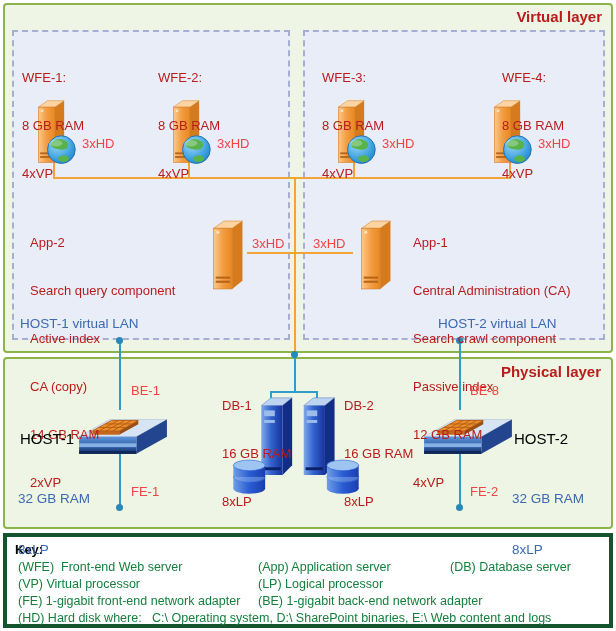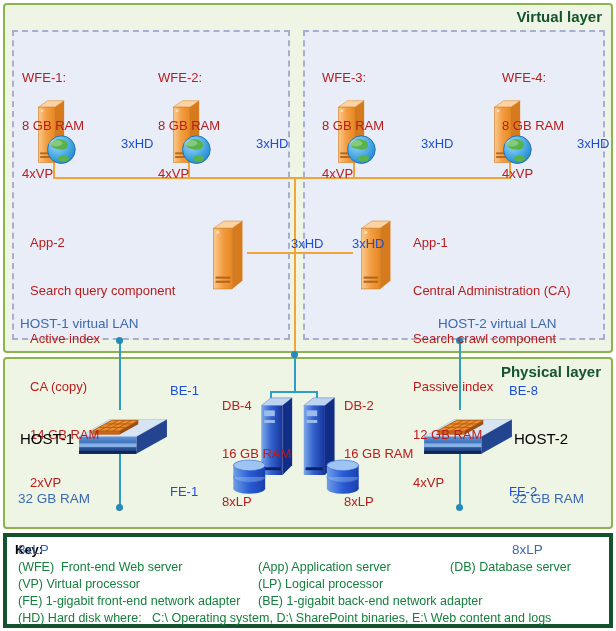--- a/index.html
+++ b/index.html
@@ -1,24 +1,24 @@
 <!DOCTYPE html>
 <html><head>
 <meta charset="utf-8">
 <style>
   * { margin:0; padding:0; box-sizing:border-box; }
   body { font-family:"Liberation Sans", sans-serif; background:#fff; }
   #stage { position:relative; width:616px; height:631px; background:#fff; overflow:hidden; }
   .abs { position:absolute; }
   .layer { background:#eef5e4; border:2px solid #8cb44a; border-radius:4px; }
   .lan { background:#e9edf8; border:2px dashed #a6aed2; }
-  .layer-title { font-size:15px; font-weight:bold; color:#14532d; text-align:right; }
+  .layer-title { font-size:15px; font-weight:bold; color:#b91c1c; text-align:right; }
   .tb { font-size:13px; line-height:16px; color:#b91c1c; white-space:pre; }
   .lan-label { font-size:13.5px; color:#3c69b0; white-space:pre; }
-  .hd { font-size:13px; color:#1d4ed8; white-space:pre;margin-left:39px; }
+  .hd { font-size:13px; color:#ef4444; white-space:pre; }
   .oline { background:#f2a438; z-index:1; }
   .bline { background:#2e9dc9; z-index:1; }
   .dot { width:7px; height:7px; border-radius:50%; background:#2789b8; z-index:3; }
   .icon { z-index:2; }
   .host-name { font-size:15px; color:#000; }
   .host-spec { font-size:13.5px; line-height:17px; color:#3c69b0; white-space:pre; }
   .caption { font-size:13.5px; color:#000; text-align:center; }
   .keybox { background:#fff; border:4px solid #14532d; border-radius:0; }
   .key-title { font-size:13px; font-weight:bold; color:#000; }
   .key-entry { font-size:12.5px; color:#15803d; white-space:pre; }
@@ -240,21 +240,21 @@
   <svg class="abs icon" style="left:420px; top:408px;" width="96" height="63">
       <use href="#icon-host"></use>
     </svg>
   <div class="abs host-name txt" style="left:514px; top:430px;">HOST-2</div>
   <div class="abs host-spec txt" style="left:512px; top:456px;">
     <div>32 GB RAM</div>
     <div>8xLP</div>
   </div>
 
   <div class="abs tb txt" style="left:222px; top:366px;">
-    <div>DB-4</div>
+    <div>DB-1</div>
     <div>16 GB RAM</div>
     <div>8xLP</div>
   </div>
   <div class="abs tb txt" style="left:344px; top:366px;">
     <div>DB-2</div>
     <div>16 GB RAM</div>
     <div>8xLP</div>
   </div>
   <svg class="abs icon" style="left:226px; top:394px;" width="140" height="108">
       <use href="#icon-db"></use>

